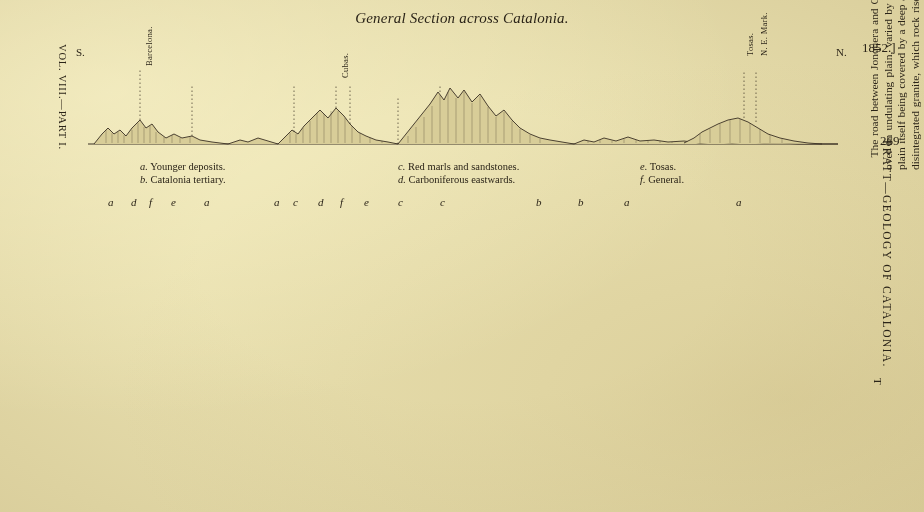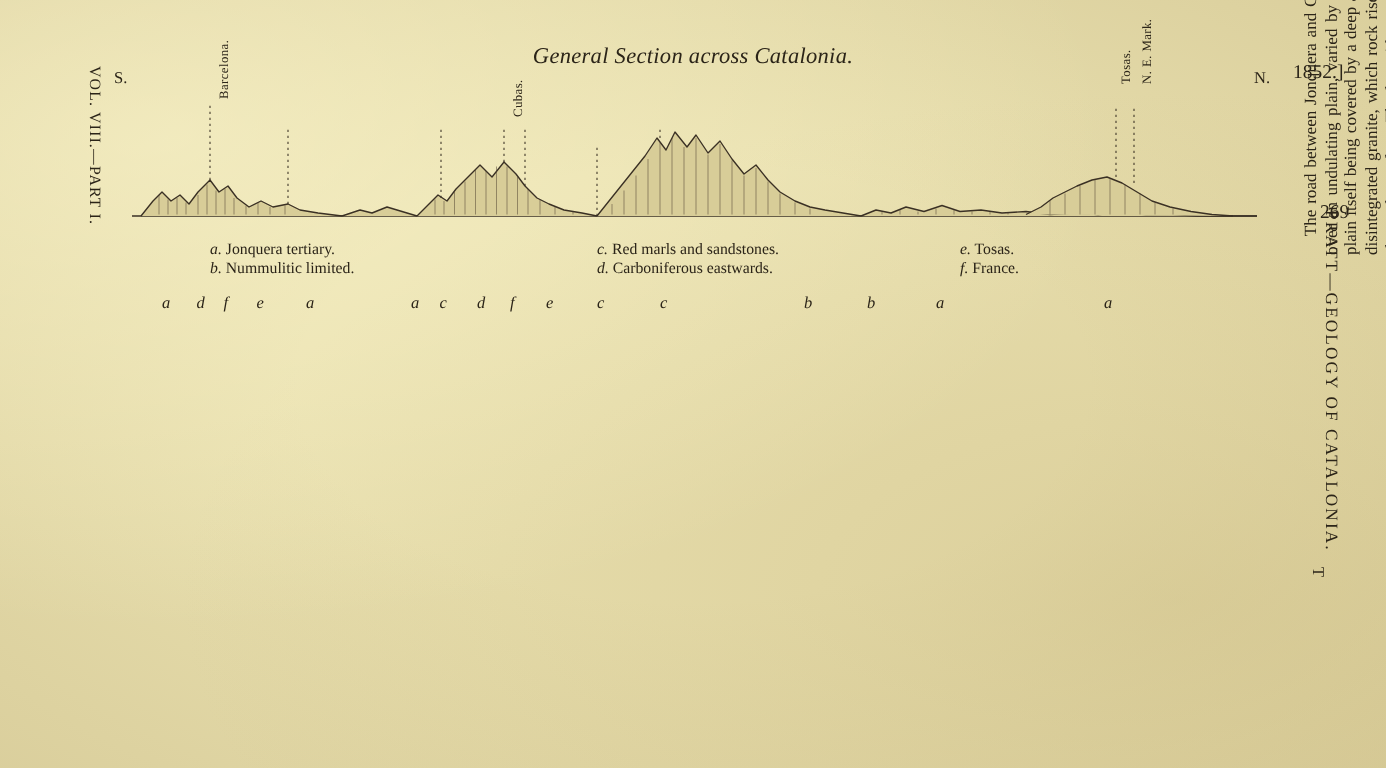--- a/index.html
+++ b/index.html
@@ -26,21 +26,21 @@
       radial-gradient(ellipse at 85% 78%, rgba(196,178,120,0.35), rgba(196,178,120,0) 60%),
       radial-gradient(ellipse at 50% 50%, rgba(232,223,174,0) 40%, rgba(170,150,95,0.22) 100%);
     pointer-events: none;
   }
   .rot90 { transform: rotate(-90deg); transform-origin: 0 0; }
   .rot90cw { transform: rotate(90deg); transform-origin: 0 0; }
 
   
   #fig-title {
     position: absolute;
-    left: 0; top: 30px;
+    left: 0; top: 10px;
     width: 924px;
     text-align: center;
     font-style: italic;
     font-size: 15px;
     letter-spacing: .2px;
   }
   #year-head {
     position: absolute;
     left: 862px; top: 40px;
     font-size: 13px;
@@ -228,45 +228,45 @@
     <div class="letterrow" style="left:448px;">b</div>
     <div class="letterrow" style="left:490px;">b</div>
     <div class="letterrow" style="left:536px;">a</div>
     <div class="letterrow" style="left:648px;">a</div>
   </div>
 
   <div id="legend">
     <div class="col c1">
       <div class="it">
         <span class="k">a.</span>
-        <span>Jonquera tertiary.</span>
+        <span>Younger deposits.</span>
       </div>
       <div class="it">
         <span class="k">b.</span>
-        <span>Nummulitic limited.</span>
+        <span>Catalonia tertiary.</span>
       </div>
     </div>
     <div class="col c2">
       <div class="it">
         <span class="k">c.</span>
         <span>Red marls and sandstones.</span>
       </div>
       <div class="it">
         <span class="k">d.</span>
         <span>Carboniferous eastwards.</span>
       </div>
     </div>
     <div class="col c3">
       <div class="it">
         <span class="k">e.</span>
         <span>Tosas.</span>
       </div>
       <div class="it">
         <span class="k">f.</span>
-        <span>France.</span>
+        <span>General.</span>
       </div>
     </div>
   </div>
 
   <div id="bodywrap">
     <div class="bodycol rot90" style="left:868px; top:170px;">
       <p class="first">The road between Jonquera and Gerona, by Figueres, is chiefly over an undulating plain, varied by a few low ridges of hills; the plain itself being covered by a deep alluvium, composed chiefly of disintegrated granite, which rock rises in several places a few feet above the surface. The low ridges of hills alluded to consist of an impure sandy limestone, covering in places a red marly sandstone. On approaching Figueres, these hills rise considerably to the west, and contain fossils of the lower oolitic period; some of the species appear to be closely similar to those of the inferior oolite of this country. This is an important fact, as the whole of this district has been coloured in the map of France as belonging to the cretaceous period. A very extensive plain extends from Figueres to the north-east and south, varied in a few places by low and very limited hills, composed of alluvium. This plain extends towards various epochs. It is greatly disturbed for about ten miles at half the distance, and is intersected by very deep narrow valleys or fissures, in which are found numerous masses of angular granite, porphyry, and lava. After passing this disturbed district, the plain extends to Gerona, where a lofty ridge, nearly 3000 feet high, suddenly rises; which, stretching nearly eastwards to the coast, appears to form a connection with the most southerly of the parallel ridges before alluded to. This high ridge, near Gerona, is composed in the lower part of thick beds of schist, having a metamorphic character. A few outbreaks of granite at a low elevation have been noticed along the line. The schistose beds are covered by thick deposits of limestone, and above them is a red marly sandstone. In the limestone a few compressed fossils are found, consisting chiefly of Encrinite stems and a very few bivalve shells, probably . The sandstone is covered at nearly the same inclination with numerous calcareous deposits of the early Tertiary period. The lower beds of the latter contain several species of , with a few small</p>
     </div>
   </div>
 

